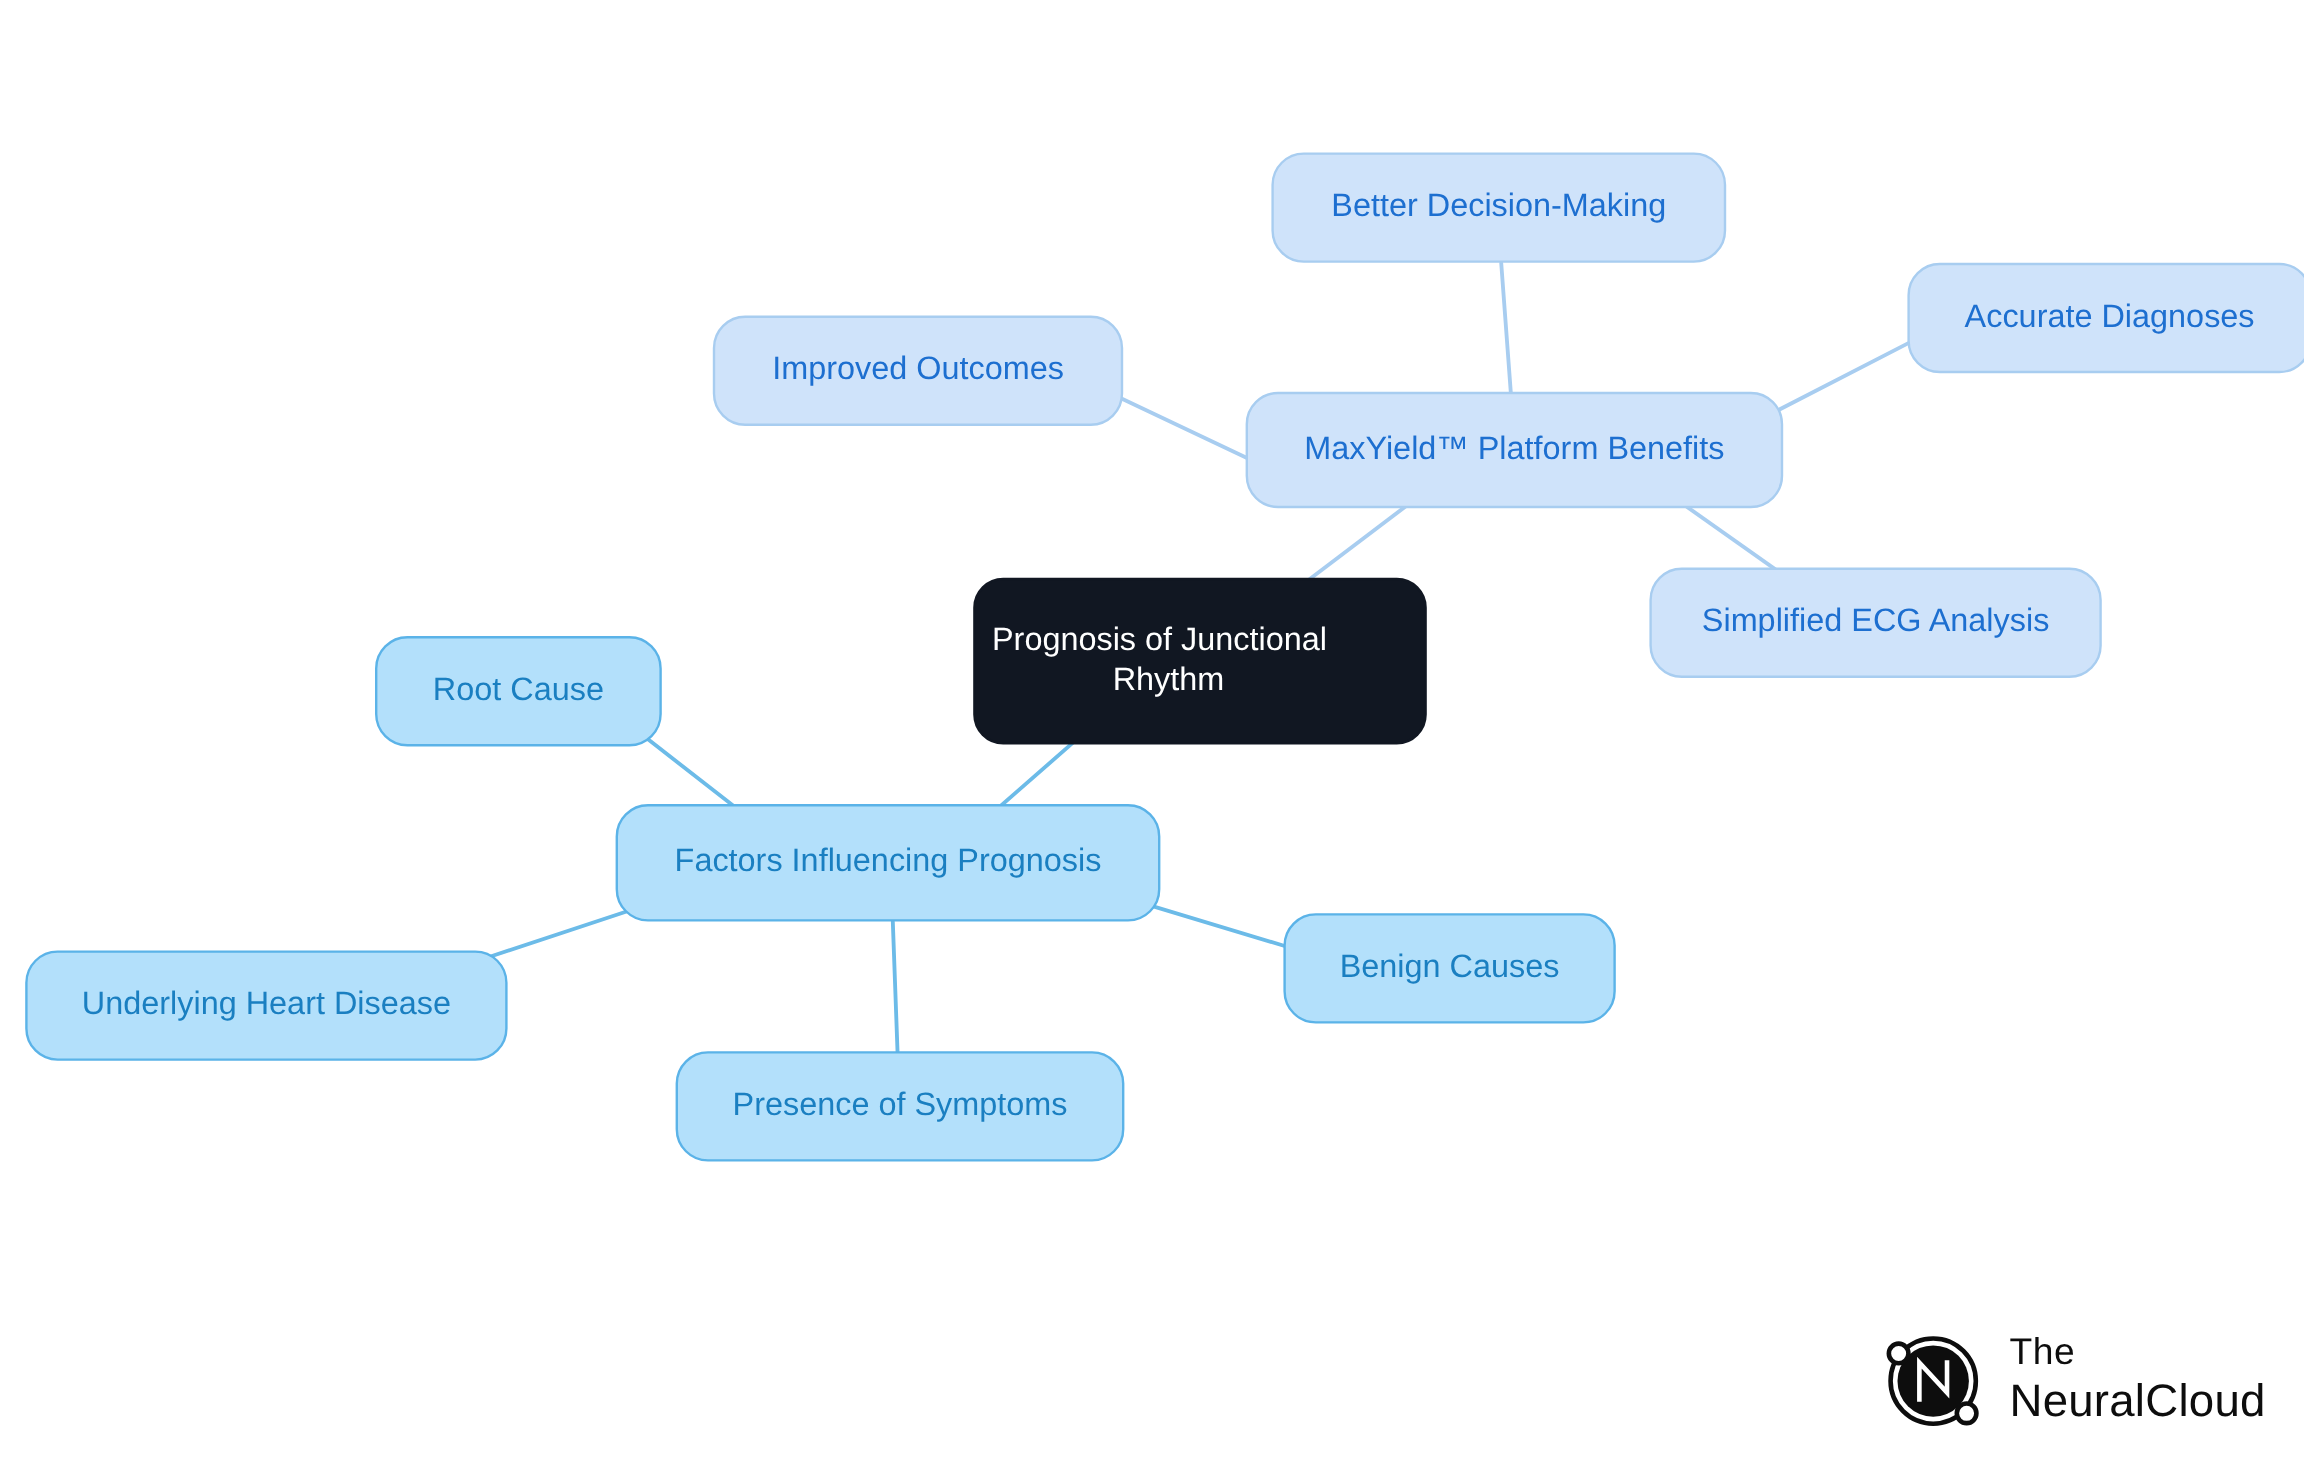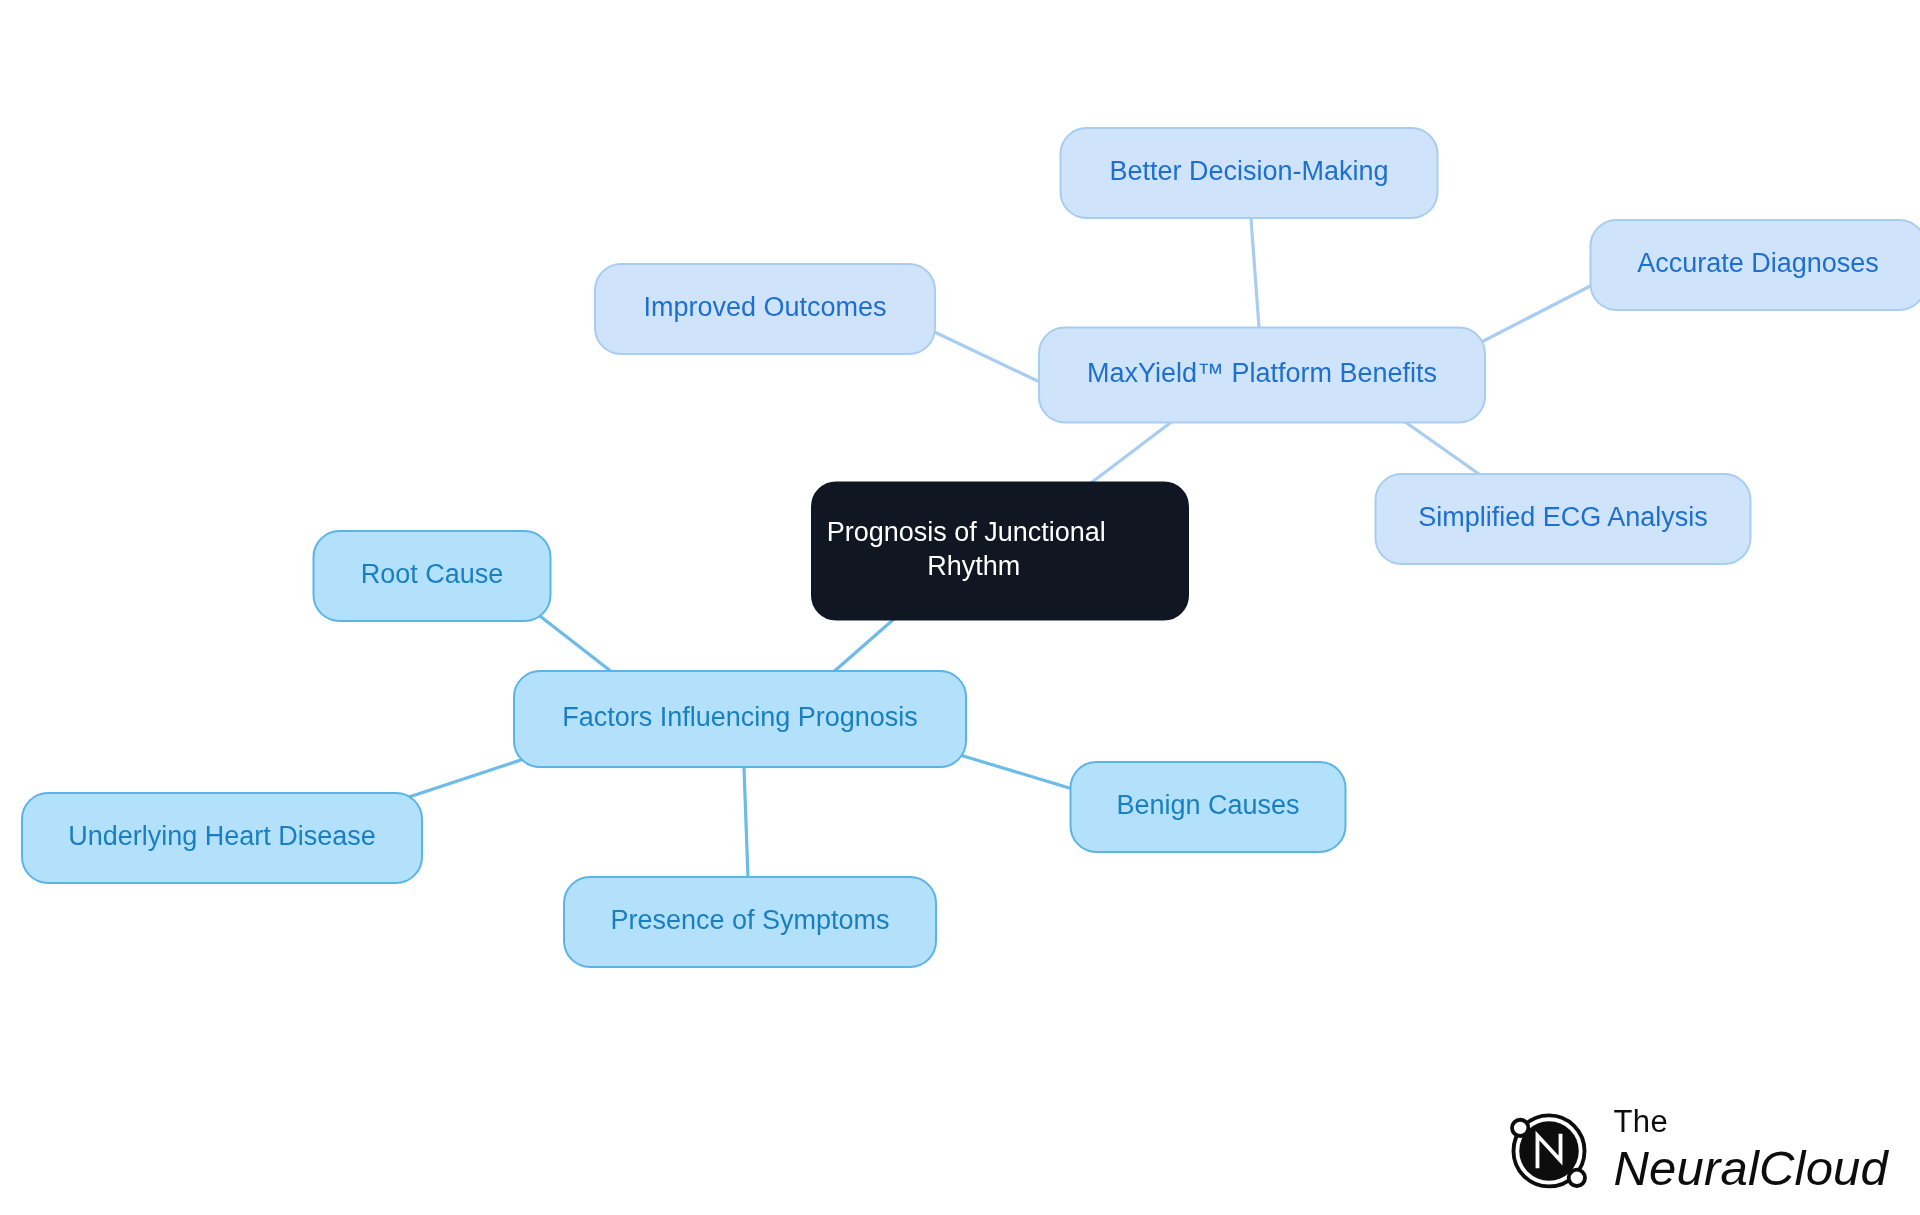--- a/index.html
+++ b/index.html
@@ -75,24 +75,23 @@
     line-height: 1;
     color: #0d0d0d;
   }
   #brand-logo .logo-text .line-the {
     font-size: 31px;
     letter-spacing: 0.5px;
     font-weight: 300;
     margin-bottom: 7px;
   }
   #brand-logo .logo-text .line-brand {
-    font-size: 49px;
+    font-size: 38px;
     letter-spacing: 0.2px;
     font-weight: 400;
-    font-style: italic;
   }
 </style>
 </head>
 <body style="background: rgb(255, 255, 255);">
 
 <svg id="mindmap-canvas" viewBox="0 0 1920 1215" xmlns="http://www.w3.org/2000/svg">
 
   <g>
     <line class="edge" x1="1083" y1="489" x2="1174" y2="420" stroke="#a8cdf0" stroke-width="3.2"></line>
     <line class="edge" x1="902" y1="612" x2="830" y2="675" stroke="#6cbbe8" stroke-width="3.2"></line>

